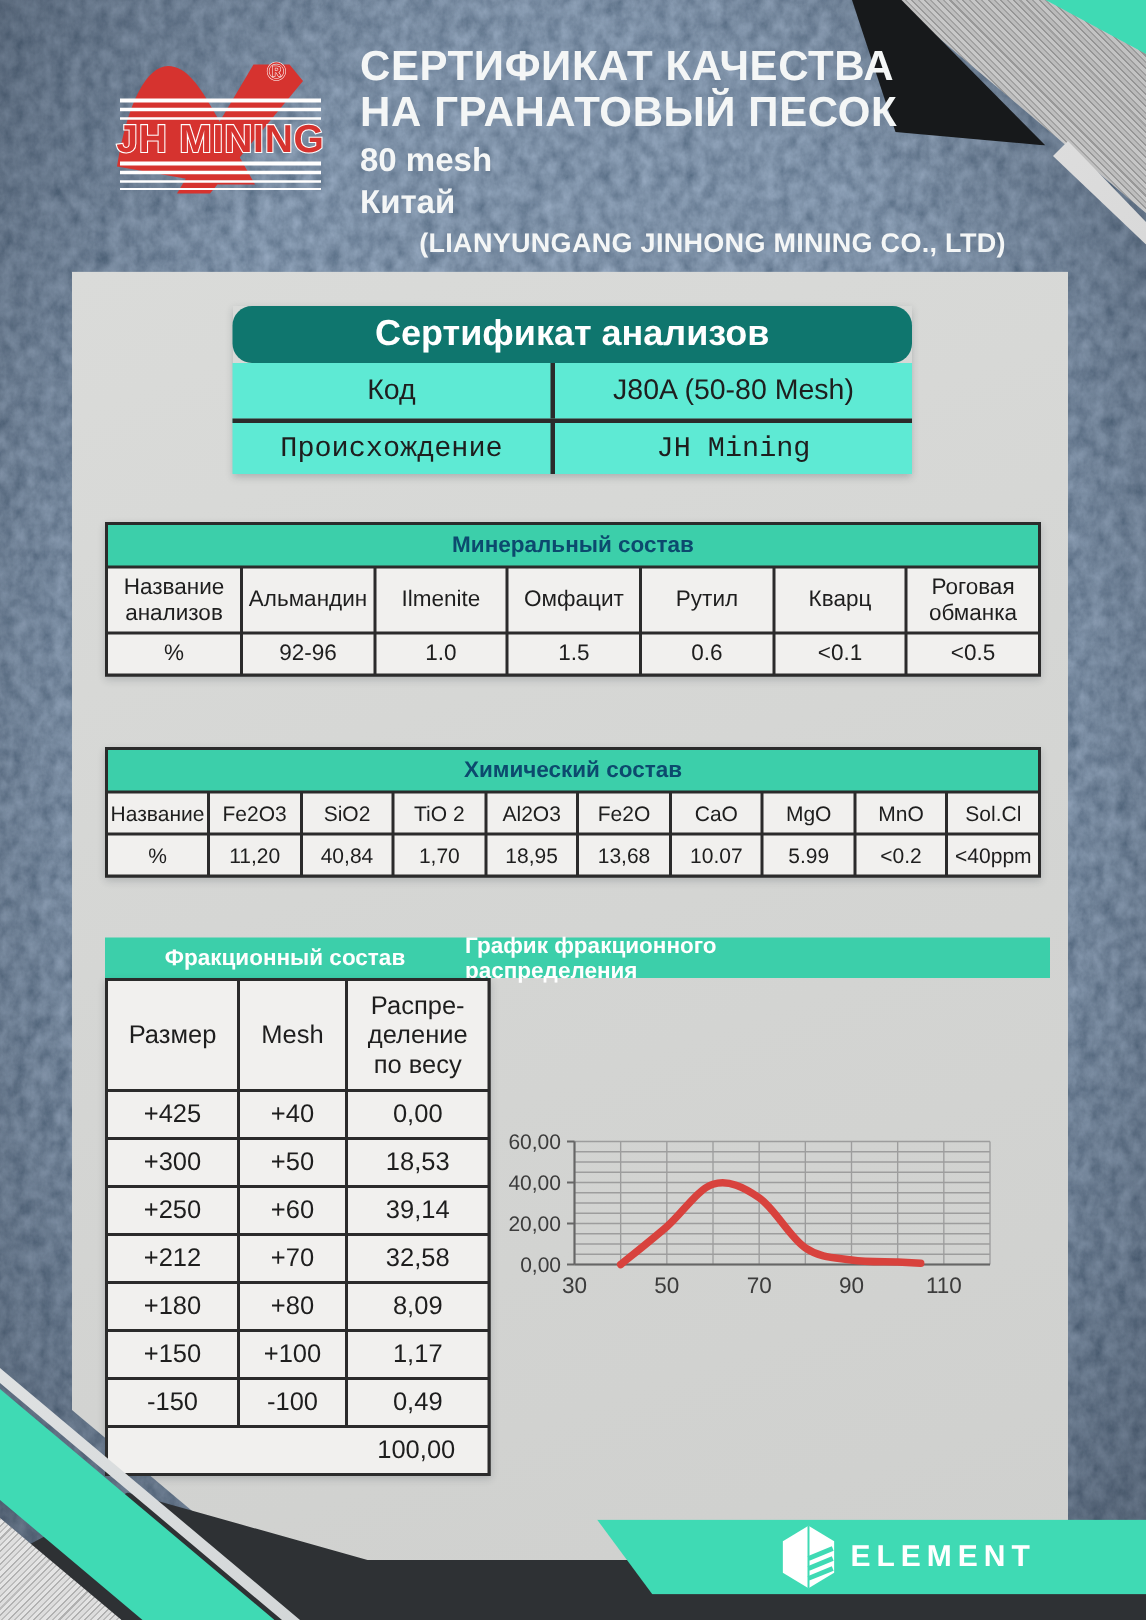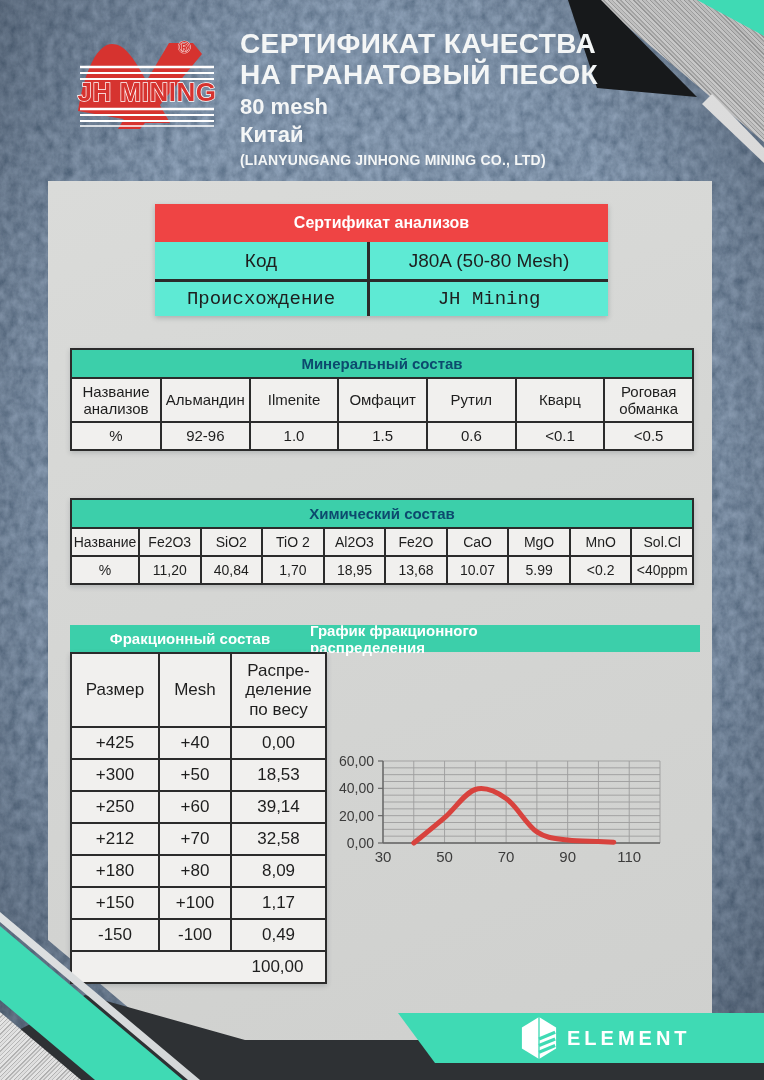--- a/index.html
+++ b/index.html
@@ -27,31 +27,31 @@
   .tr-strip{position:absolute;inset:0;
     background:linear-gradient(135deg,#f5f5f5,#bdbdbd);
     clip-path:polygon(702px 104px,712px 94px,764px 148px,764px 163px);}
 
   
   .logo{left:72px;top:22px;width:150px;height:120px;}
   .title-block{left:240px;top:28px;width:470px;color:#f4f6f6;}
   .t1,.t2{font-size:28px;font-weight:bold;line-height:31px;letter-spacing:.4px;}
   .t3{font-size:22px;font-weight:bold;margin-top:4px;line-height:26px;}
   .t4{font-size:22px;font-weight:bold;margin-top:2px;line-height:26px;}
-  .t5{font-size:14px;font-weight:bold;margin-top:4px;letter-spacing:.2px;}
+  .t5{font-size:18px;font-weight:bold;margin-top:4px;letter-spacing:.2px;text-align:center;}
 
   
   .panel{left:48px;top:181px;width:664px;height:859px;
     background:linear-gradient(160deg,#dadbd9 0%,#d3d4d2 60%,#cfd0ce 100%);
     clip-path:polygon(0 0,664px 0,664px 859px,119px 859px,0 759px);}
 
   
   .cert{left:155px;top:204px;width:453px;box-shadow:0 2px 5px rgba(40,50,60,.25);}
-  .cert .hd{height:38px;background:#ef4444;color:#fff;font-weight:bold;font-size:16px;
-    display:flex;align-items:center;justify-content:center;}
+  .cert .hd{height:38px;background:#0f766e;color:#fff;font-weight:bold;font-size:24px;
+    display:flex;align-items:center;justify-content:center;border-radius:13px;}
   .cert .row{display:grid;grid-template-columns:215px 1fr;height:37px;background:#5eead4;}
   .cert .row>div{display:flex;align-items:center;justify-content:center;font-size:19px;color:#1e1e1e;}
   .cert .row>div:first-child{border-right:3px solid #2b2b2b;}
   .cert .row2{border-top:3px solid #2b2b2b;font-family:Liberation Mono, monospace;}
 
   
   .tbl{position:absolute;display:grid;background:#2b2b2b;gap:2px;border:2px solid #2b2b2b;
     box-shadow:0 2px 5px rgba(40,50,60,.2);}
   .tbl>div{background:#f1f0ee;display:flex;align-items:center;justify-content:center;
     text-align:center;color:#1e1e1e;font-size:15px;line-height:1.15;padding:1px 2px;}

